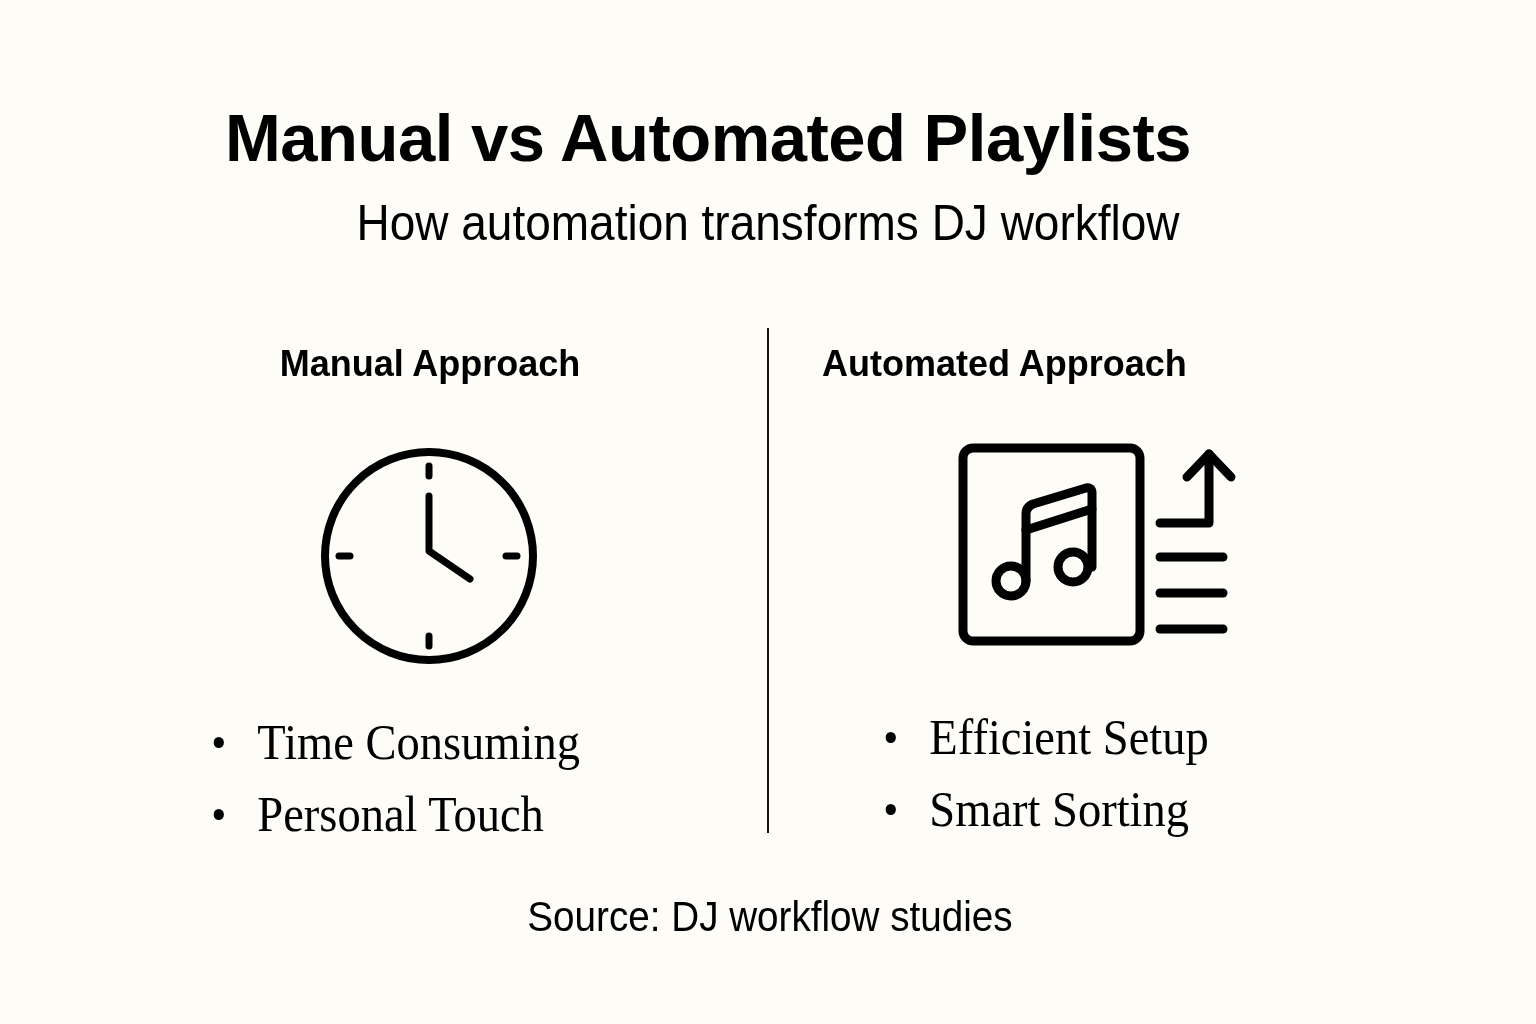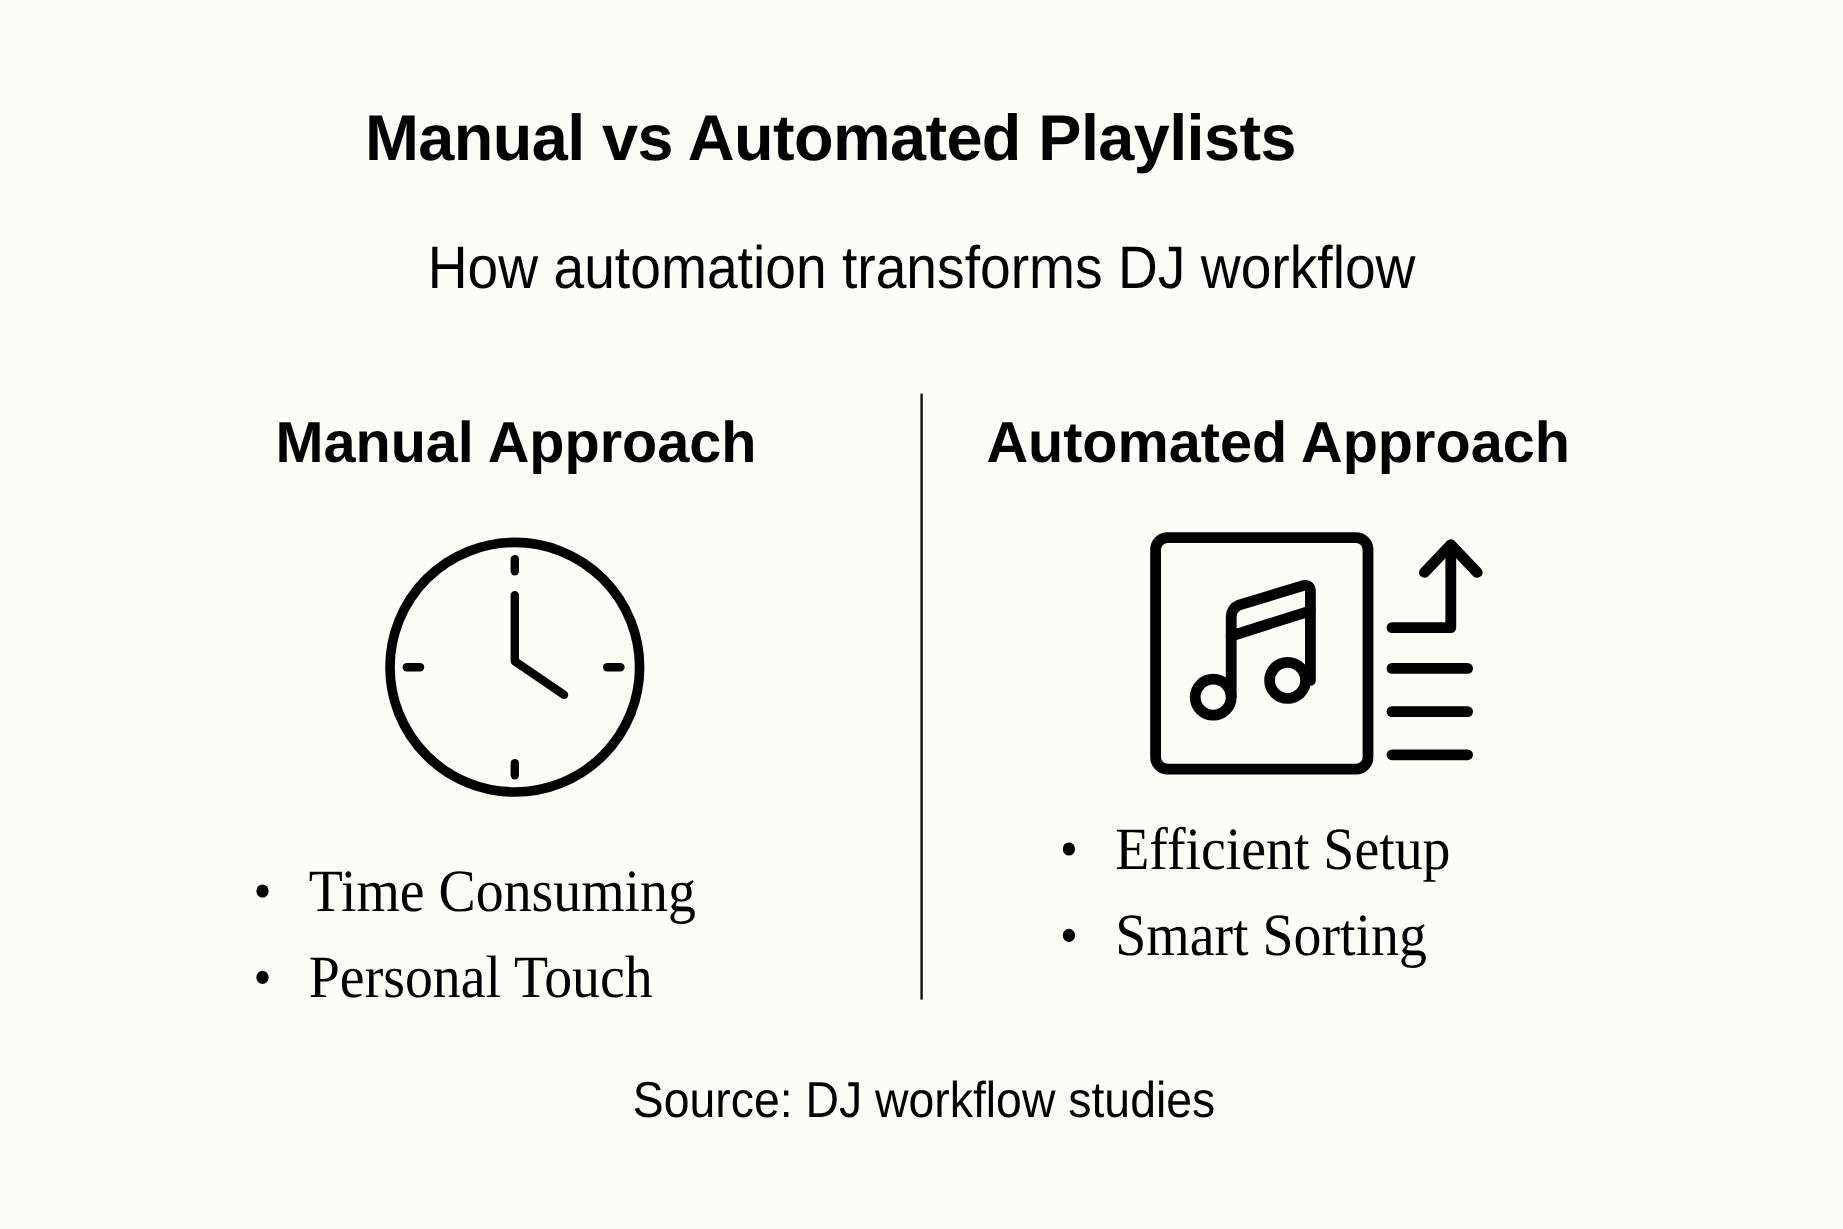--- a/index.html
+++ b/index.html
@@ -14,25 +14,25 @@
       overflow: hidden;
       font-family: "Liberation Sans", "DejaVu Sans", sans-serif;
       color: #000;
     }
     .title {
       position: absolute;
       left: 0;
       width: 1384px;
       top: 88px;
       text-align: center;
-      font-size: 54px;
+      font-size: 67px;
       font-weight: bold;
       letter-spacing: -0.5px;
       line-height: 1;
-      margin: 0;
+      margin: 16px;
     }
     .subtitle {
       position: absolute;
       left: 0;
       width: 1536px;
       top: 198px;
       text-align: center;
       font-size: 50px;
       font-weight: normal;
       line-height: 1;
@@ -43,21 +43,21 @@
     .divider {
       position: absolute;
       left: 767px;
       top: 328px;
       width: 2px;
       height: 505px;
       background: #111;
     }
     .col-heading {
       position: absolute;
-      font-size: 48px;
+      font-size: 36px;
       font-weight: bold;
       line-height: 1;
       top: 346px;
       margin: 0;
     }
     .col-heading.left {
       left: 200px;
       width: 460px;
       text-align: center;
     }
@@ -87,21 +87,21 @@
       margin: 4px;
       padding: 0;
       font-family: Liberation Serif, serif;
     }
     .bullets.left {
       left: 205px;
       top: 702px;
     }
     .bullets.right {
       left: 877px;
-      top: 667px;
+      top: 697px;
     }
     .bullets li {
       position: relative;
       font-size: 50px;
       line-height: 72px;
       height: 72px;
       padding-left: 52px;
       white-space: nowrap;
       transform: scaleX(0.93);
       transform-origin: left center;

